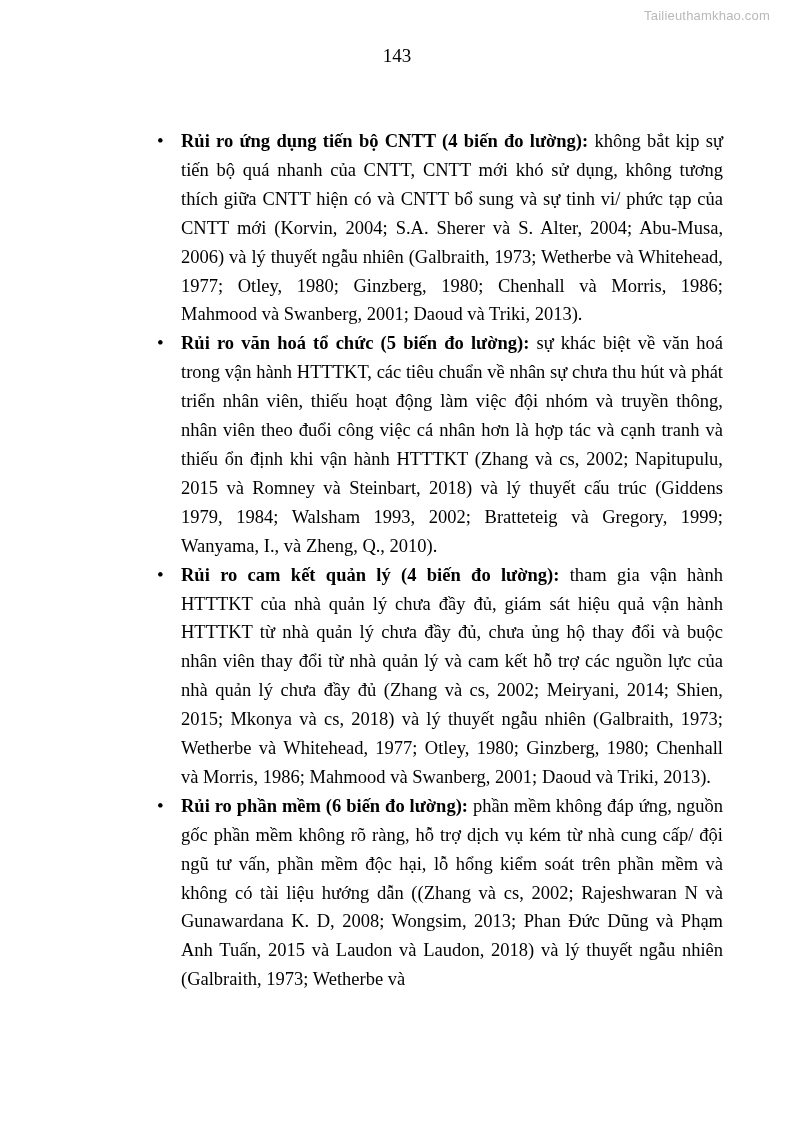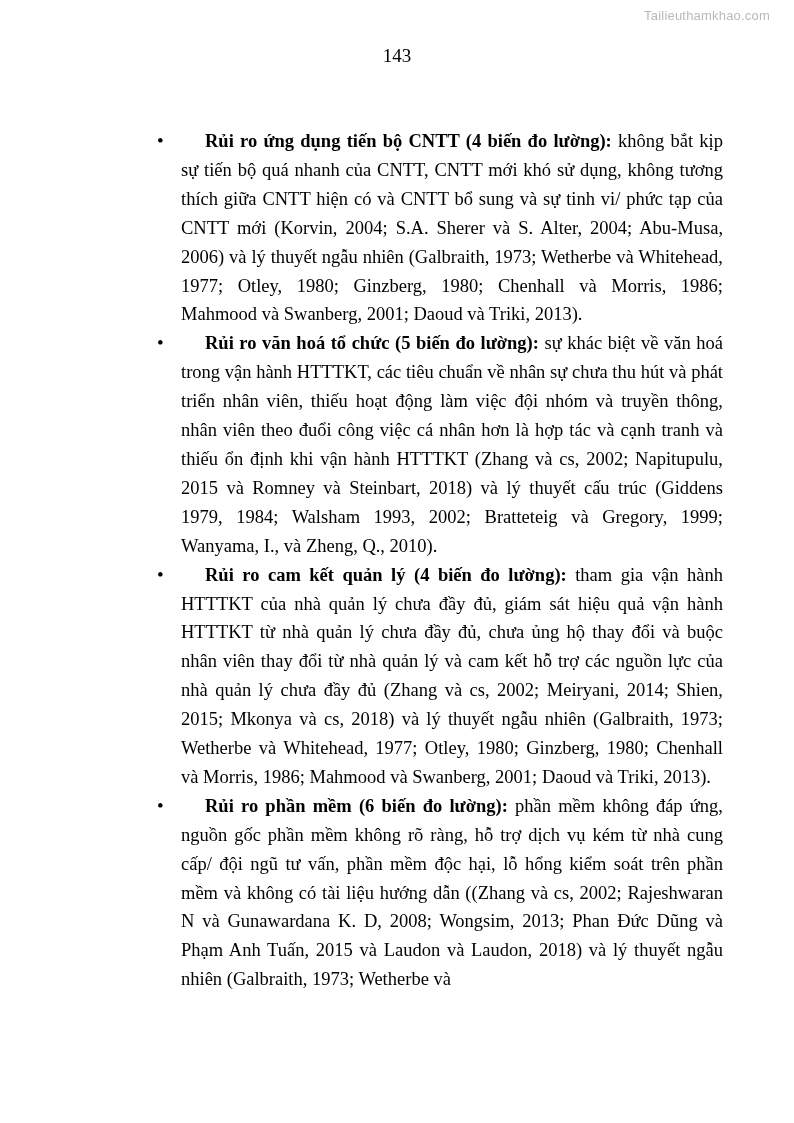--- a/index.html
+++ b/index.html
@@ -66,21 +66,20 @@
     margin: 0;
     font-size: 18.5px;
     line-height: 28.9px;
     text-align: justify;
     text-justify: inter-word;
     -webkit-hyphens: none;
     hyphens: none;
   }
   .para .lead {
     font-weight: bold;
-    margin-left: 24px;
   }
 </style>
 </head>
 <body>
 
 <div class="page">
 
   <div class="watermark">Tailieuthamkhao.com</div>
 
   <div class="page-number">143</div>

